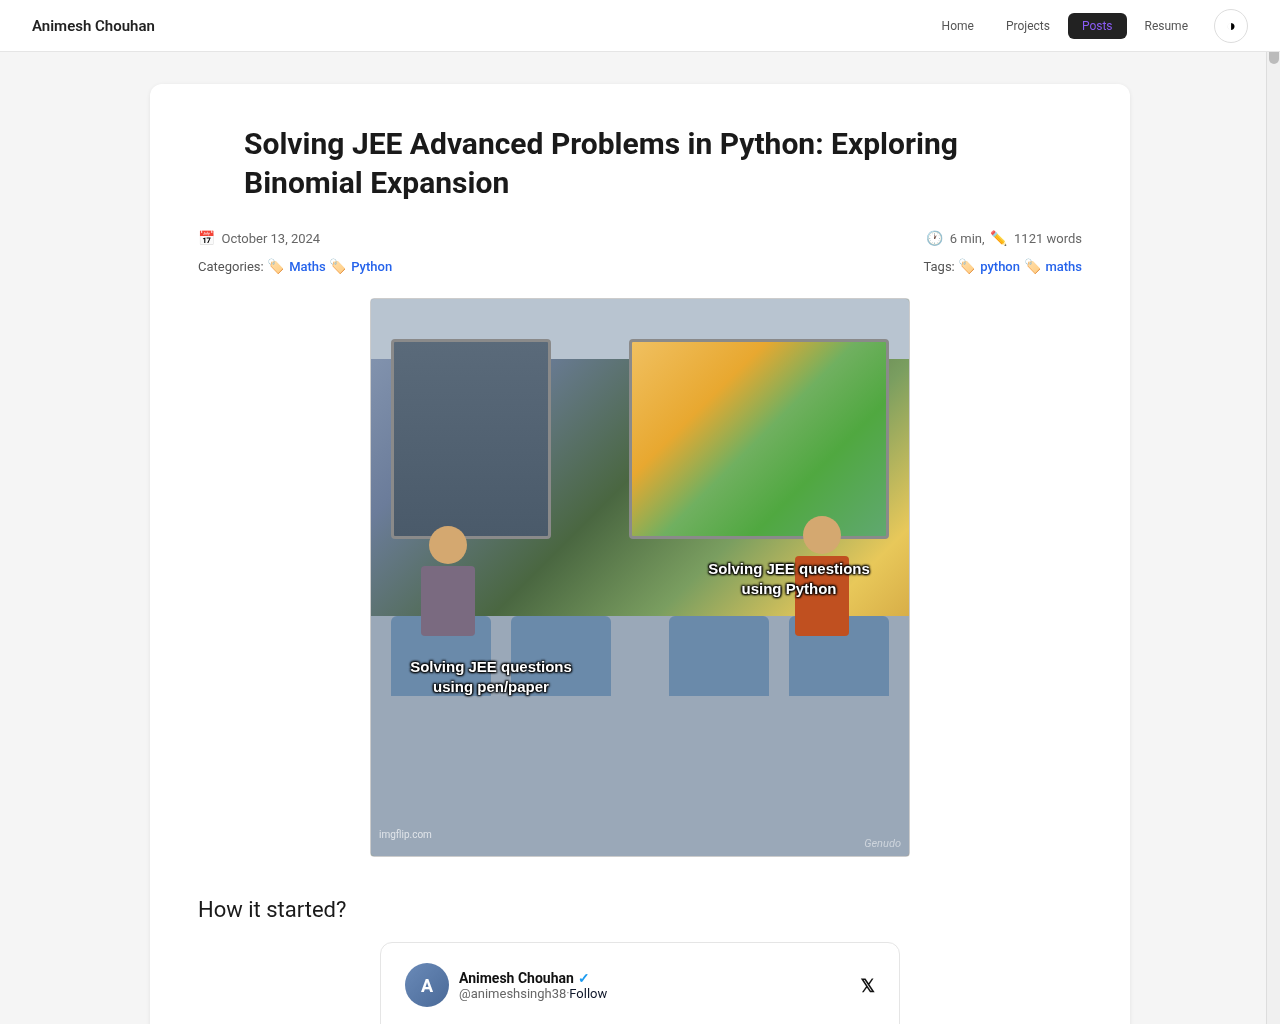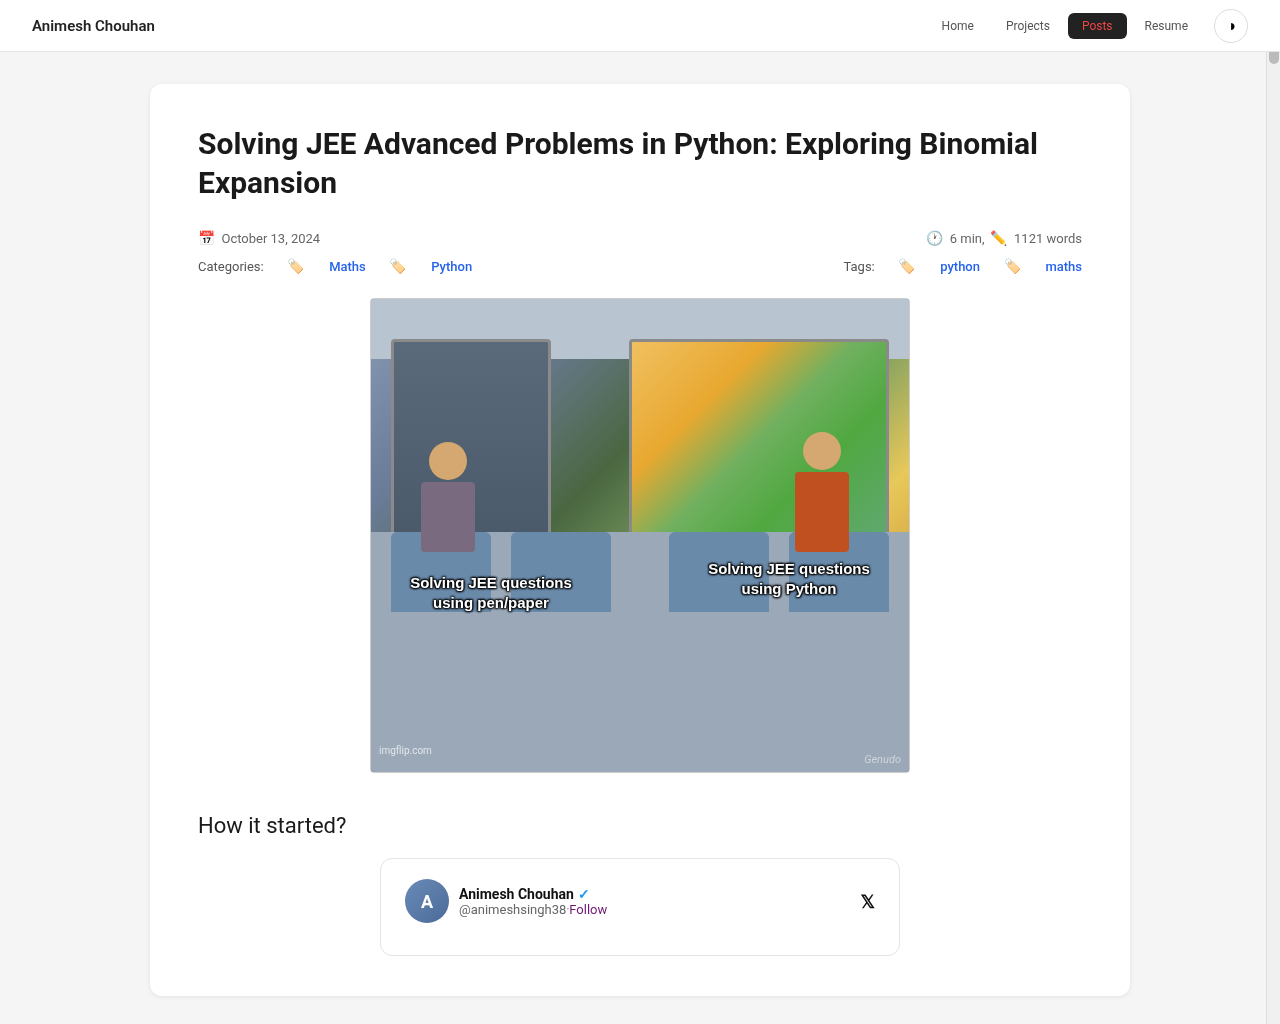--- a/index.html
+++ b/index.html
@@ -46,21 +46,21 @@
       padding: 6px 14px;
       font-size: 12px;
       color: #555;
       text-decoration: none;
       border-radius: 6px;
       cursor: pointer;
     }
 
     .nav-link.active {
       background: #222;
-      color: #ef4444;
+      color: #8b5cf6;
     }
 
     .theme-toggle {
       width: 34px;
       height: 34px;
       border-radius: 50%;
       border: 1px solid #ddd;
       background: #fff;
       display: flex;
       align-items: center;
@@ -104,20 +104,21 @@
       padding: 40px 48px;
       box-shadow: 0 1px 4px rgba(0,0,0,0.08);
     }
 
     .article-title {
       font-size: 30px;
       font-weight: 700;
       color: #1a1a1a;
       line-height: 1.3;
       margin-bottom: 28px;
+      margin-left: 46px;
     }
 
     .meta-row {
       display: flex;
       align-items: center;
       justify-content: space-between;
       margin-bottom: 8px;
     }
 
     .meta-left, .meta-right {
@@ -128,21 +129,21 @@
       color: #666;
     }
 
     .meta-icon {
       font-size: 14px;
     }
 
     .categories-row, .tags-row {
       display: flex;
       align-items: center;
-      gap: 24px;
+      gap: 4px;
       font-size: 13px;
       color: #555;
       margin-top: 4px;
     }
 
     .category-badge {
       display: inline-flex;
       align-items: center;
       gap: 4px;
       color: #2563eb;
@@ -168,21 +169,21 @@
 
     
     .meme-container {
       display: flex;
       justify-content: center;
       margin-bottom: 40px;
     }
 
     .meme-box {
       width: 540px;
-      height: 475px;
+      height: 559px;
       background: linear-gradient(135deg, #8a9bb5 0%, #6b7c9a 20%, #4a6741 40%, #7a9e60 55%, #e8c85a 70%, #d4a843 80%, #c8934a 90%, #8a7a5a 100%);
       border-radius: 4px;
       position: relative;
       overflow: hidden;
       border: 1px solid #ccc;
     }
 
     
     .bus-ceiling {
       position: absolute;
@@ -331,21 +332,21 @@
 
     .tweet-handle-row {
       display: flex;
       align-items: center;
       gap: 0;
       font-size: 13px;
       color: #666;
     }
 
     .follow-link {
-      color: #701a75;
+      color: #0f172a;
       cursor: pointer;
       text-decoration: none;
     }
 
     .x-logo {
       font-size: 18px;
       font-weight: 900;
       color: #111;
       cursor: pointer;
     }

